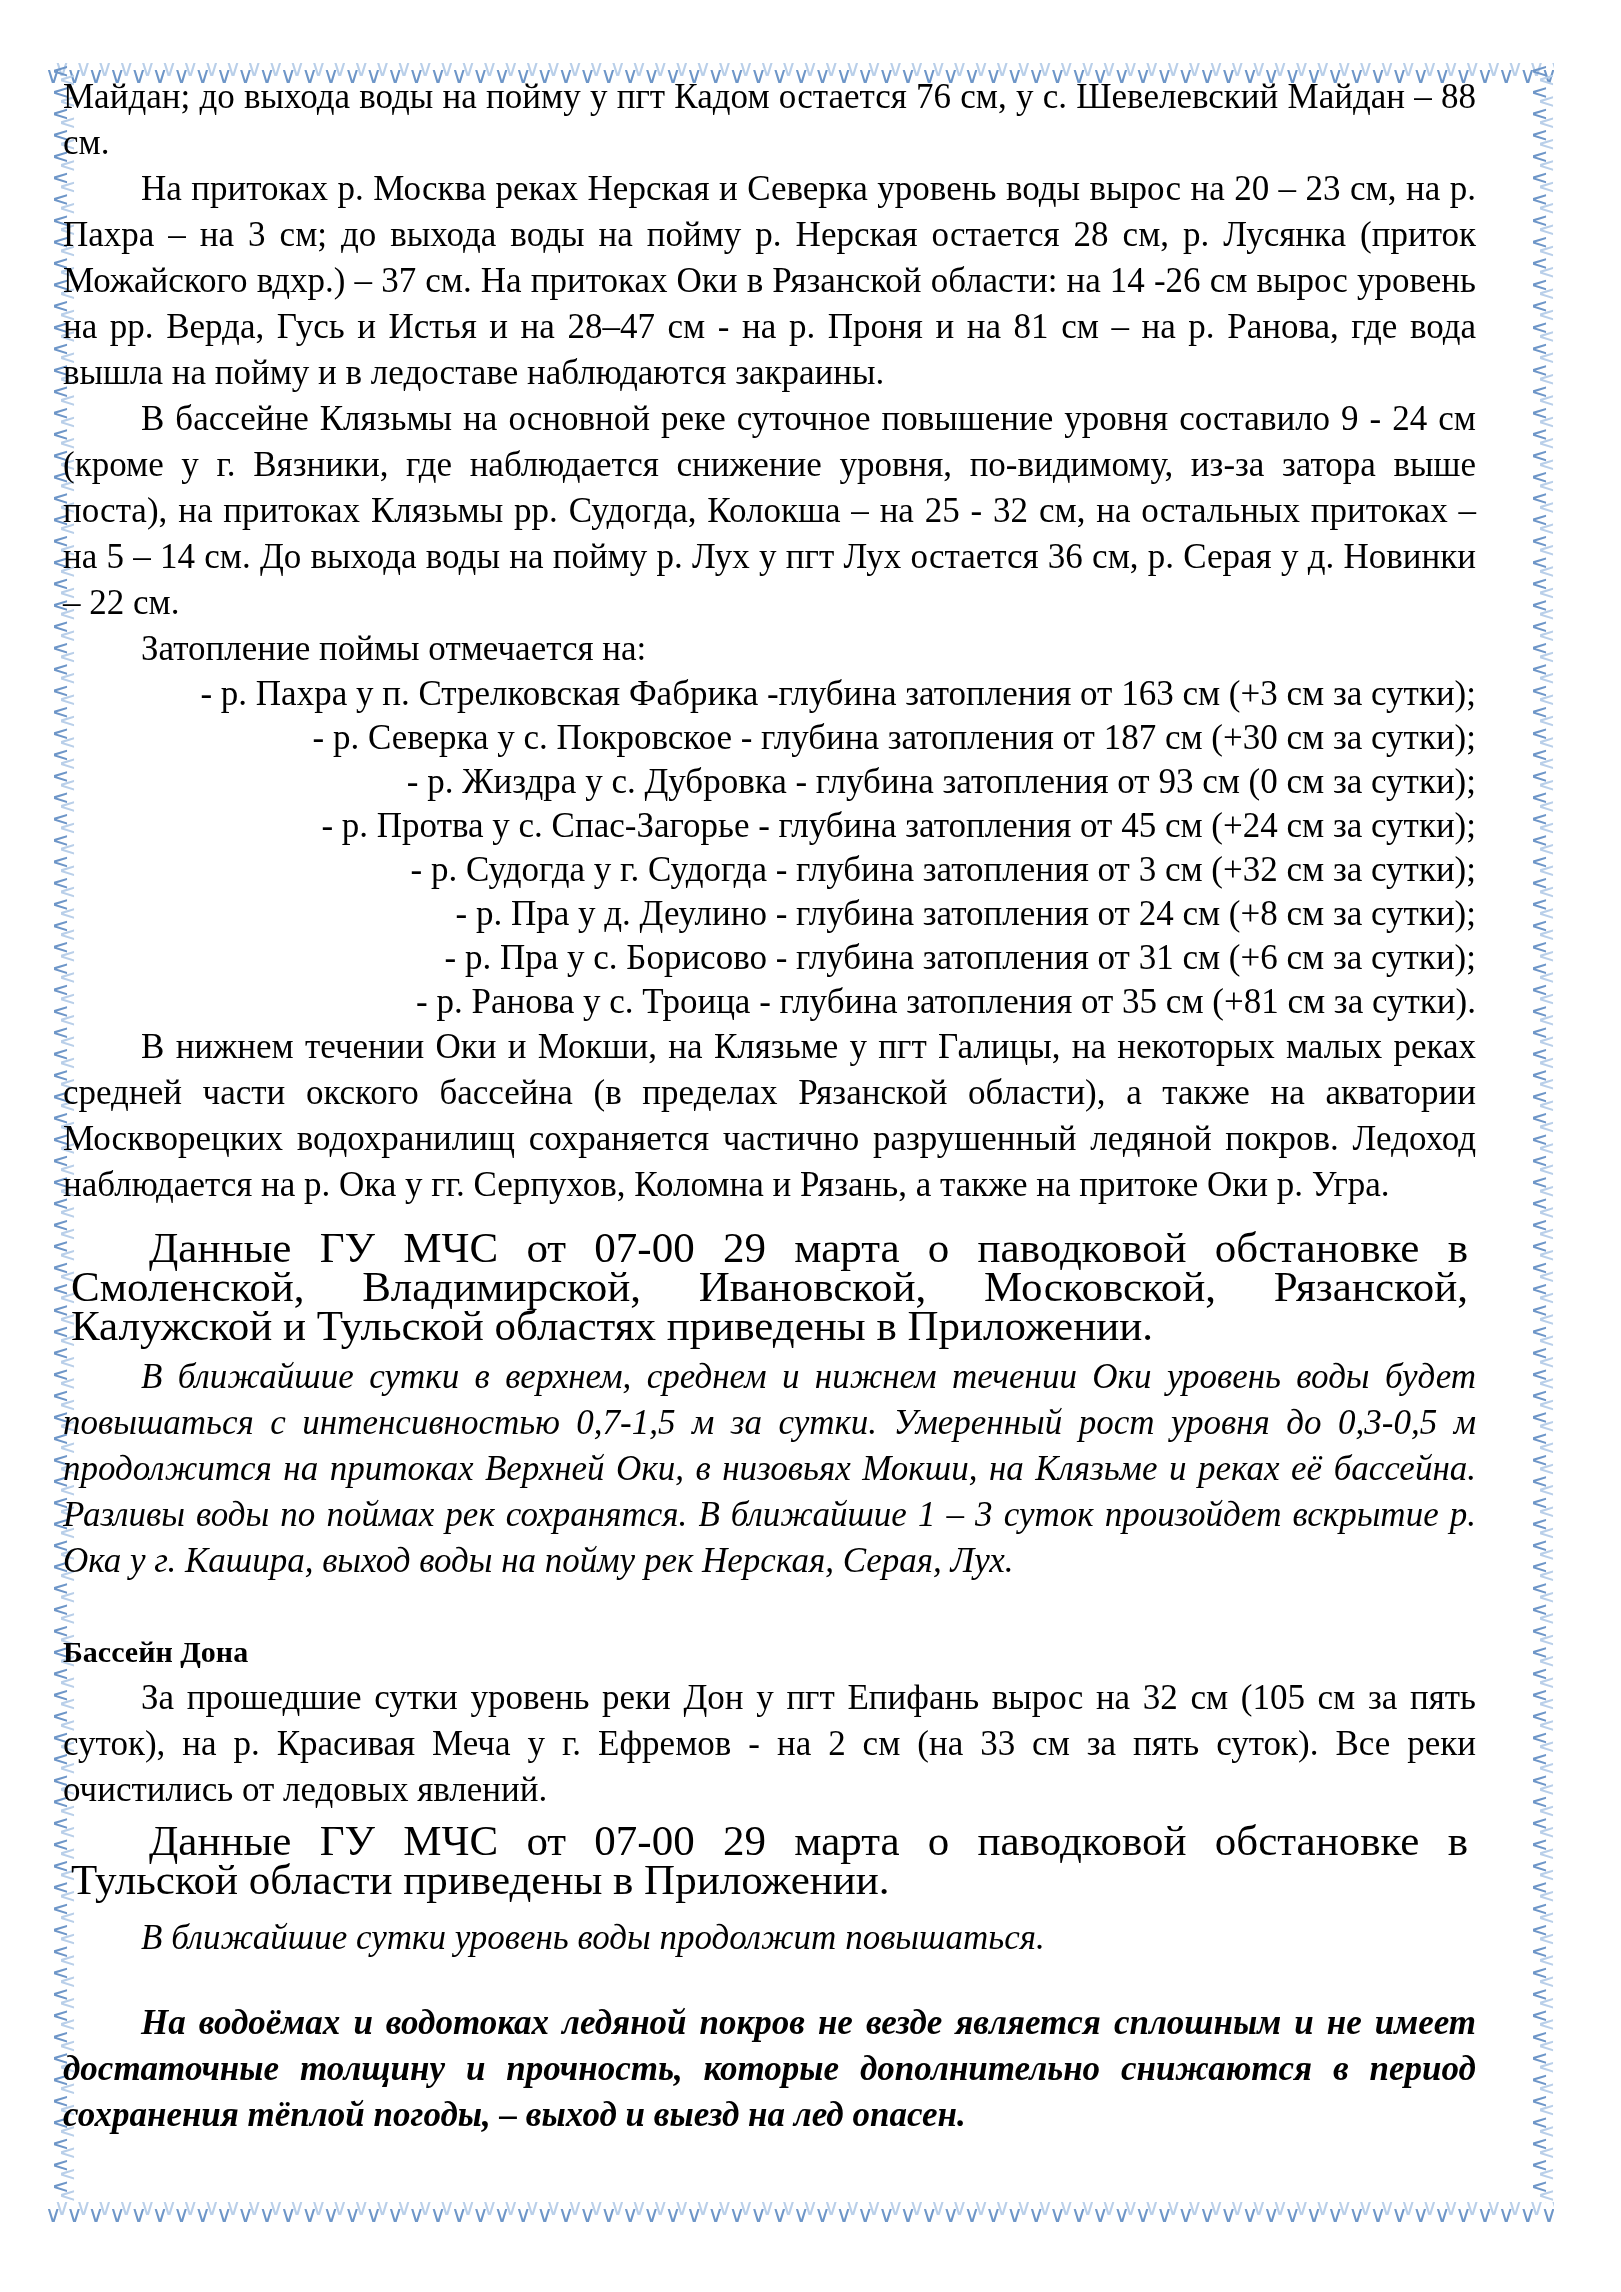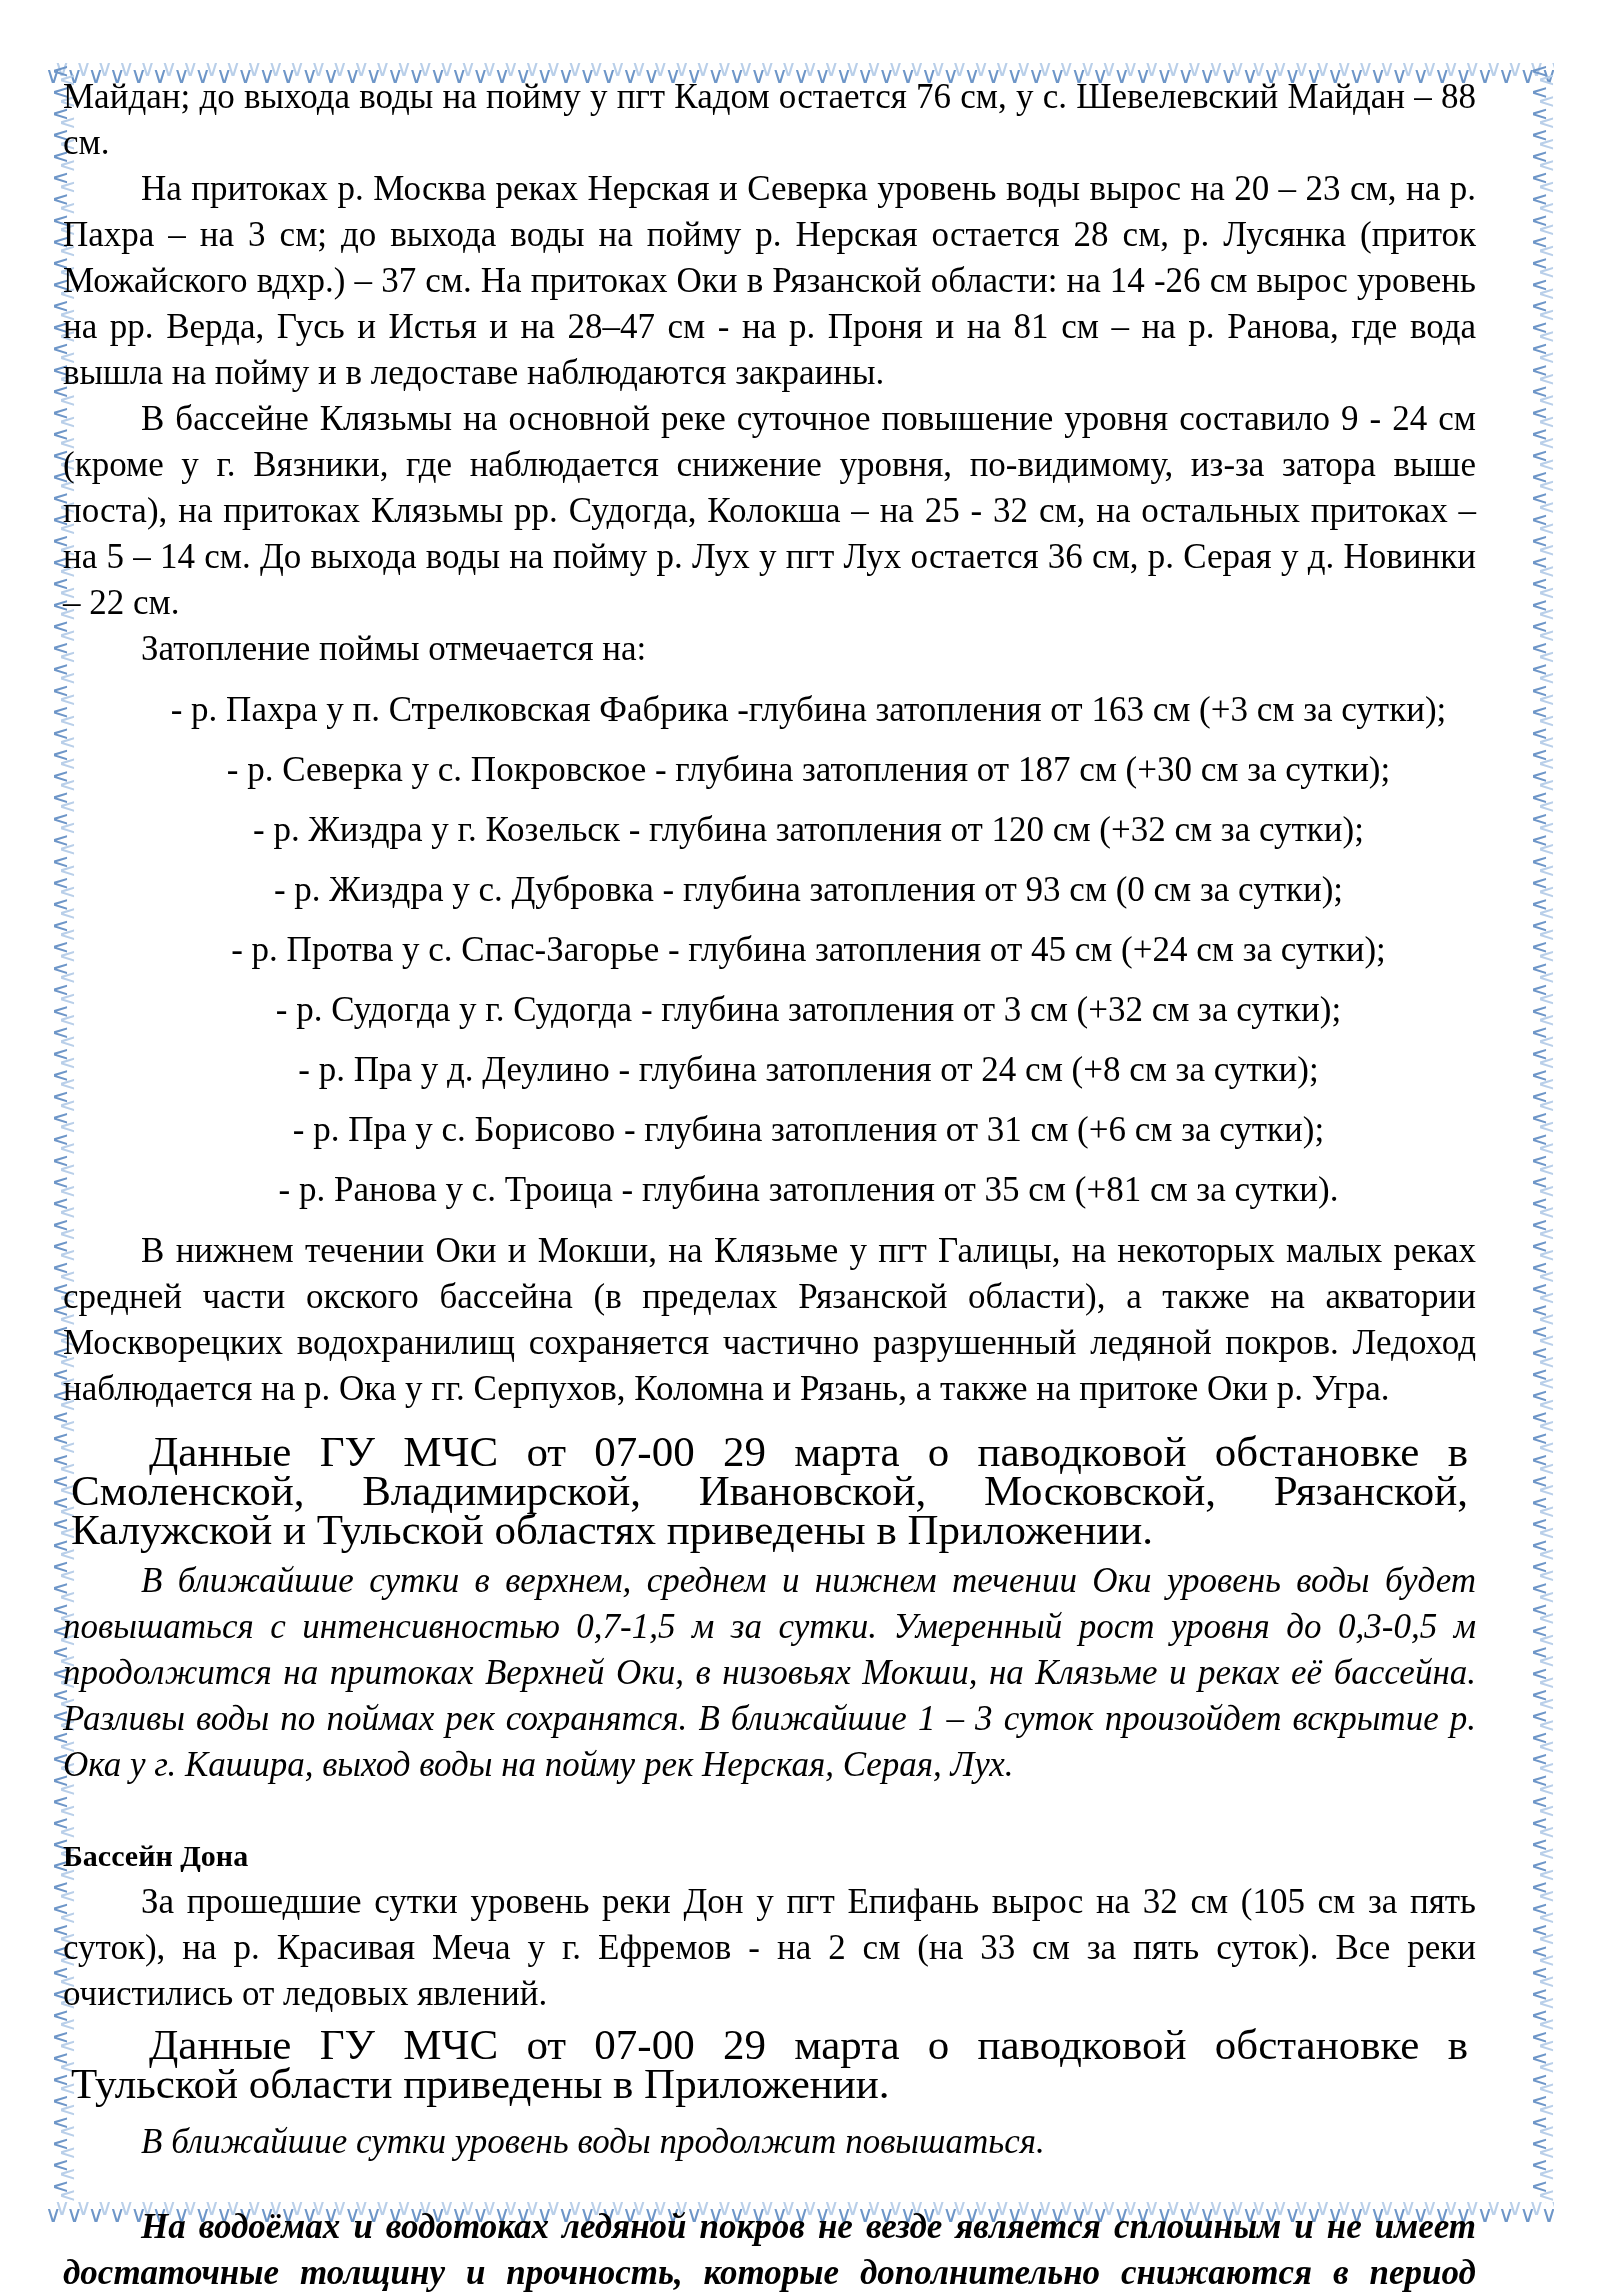--- a/index.html
+++ b/index.html
@@ -41,25 +41,25 @@
     margin: 0;
     font-size: 35px;
     line-height: 46px;
     text-align: justify;
     text-indent: 78px;
   }
   .p.noindent { text-indent: 0; }
   .p.left { text-align: left; }
 
   .list-line {
-    margin: 16px;
+    margin: 0;
     font-size: 35px;
     line-height: 44px;
     text-indent: 78px;
-    text-align: center;
+    text-align: right;
   }
 
   .mchs-note {
     margin: 8px;
     font-size: 43px;
     line-height: 39px;
     text-align: justify;
     text-indent: 78px;
   }
   .mchs-note.first { margin-top: 19.6px; }
@@ -99,21 +99,20 @@
 
   <p class="p">На притоках р. Москва реках Нерская и Северка уровень воды вырос на 20 – 23 см, на р. Пахра – на 3 см; до выхода воды на пойму р. Нерская остается 28 см, р. Лусянка (приток Можайского вдхр.) – 37 см.  На притоках Оки в Рязанской области: на 14 -26 см вырос уровень на рр. Верда, Гусь и Истья  и на 28–47 см - на р. Проня и на 81 см – на р. Ранова, где вода вышла на пойму и в ледоставе наблюдаются закраины.</p>
 
   <p class="p">В бассейне Клязьмы на основной реке суточное повышение уровня составило 9 - 24 см (кроме у г. Вязники, где наблюдается снижение уровня, по-видимому, из-за затора выше поста), на притоках Клязьмы рр. Судогда, Колокша – на 25 - 32 см, на остальных притоках – на 5 – 14 см. До выхода воды на пойму р. Лух у пгт Лух остается 36 см, р. Серая у д. Новинки – 22 см.</p>
 
   <p class="p left">Затопление поймы отмечается на:</p>
 
   <div>
     <p class="list-line">- р. Пахра у п. Стрелковская Фабрика  -глубина затопления от 163 см (+3 см за сутки);</p>
     <p class="list-line">- р. Северка у с. Покровское - глубина затопления от 187 см (+30 см за сутки);</p>
-    <p class="list-line">- р. Жиздра у г. Козельск - глубина затопления от 120 см (+32 см за сутки);</p>
     <p class="list-line">- р. Жиздра у с. Дубровка - глубина затопления от 93 см (0 см за сутки);</p>
     <p class="list-line">- р. Протва у с. Спас-Загорье - глубина затопления от 45 см (+24 см за сутки);</p>
     <p class="list-line">- р. Судогда у г. Судогда - глубина затопления от 3 см (+32 см за сутки);</p>
     <p class="list-line">- р. Пра у д. Деулино - глубина затопления от 24 см (+8 см за сутки);</p>
     <p class="list-line">- р. Пра у с. Борисово - глубина затопления от 31 см (+6 см за сутки);</p>
     <p class="list-line">- р. Ранова у с. Троица - глубина затопления от 35 см (+81 см за сутки).</p>
   </div>
 
   <p class="p">В нижнем течении Оки и Мокши, на Клязьме у пгт Галицы, на некоторых малых реках средней части окского бассейна (в пределах Рязанской области), а также на акватории Москворецких водохранилищ сохраняется частично разрушенный ледяной покров. Ледоход наблюдается на р. Ока у гг. Серпухов, Коломна и Рязань, а также на притоке Оки р. Угра.</p>
 

